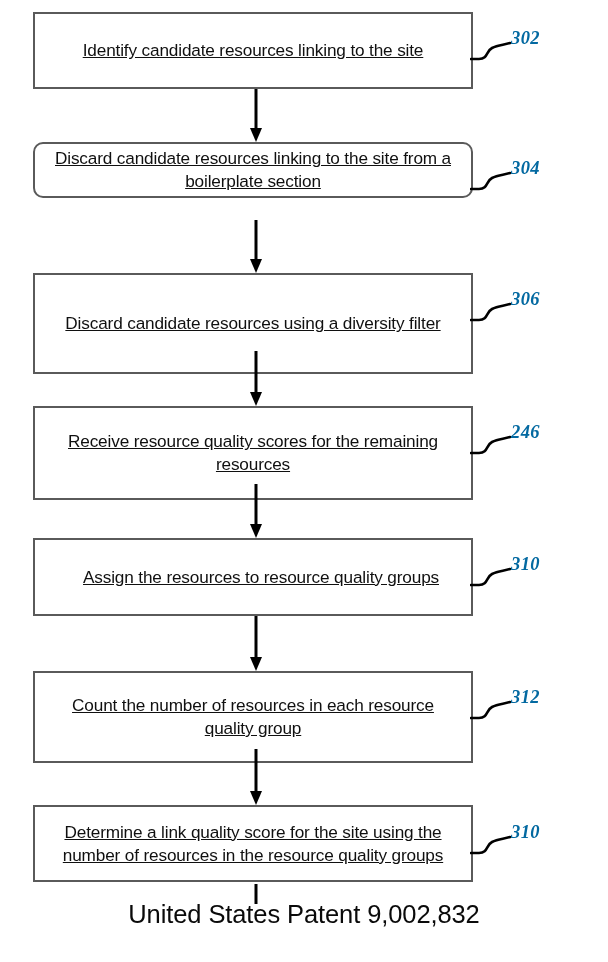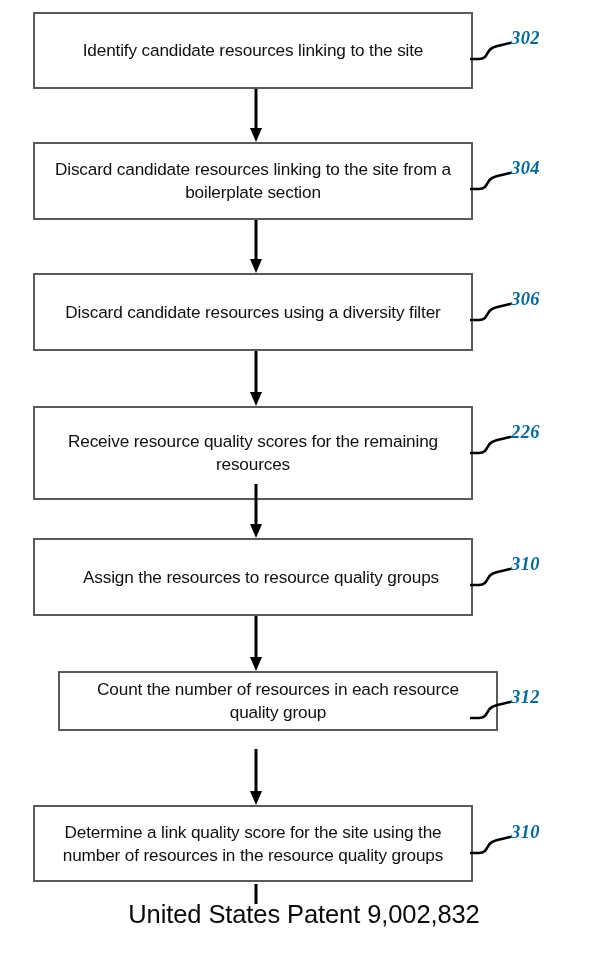--- a/index.html
+++ b/index.html
@@ -36,20 +36,21 @@
     text-align: center;
   }
   .flow-box-label {
     display: block;
     width: 398px;
     font-size: 17.2px;
     line-height: 1.32;
     color: #101010;
     letter-spacing: -0.15px;
     font-weight: 400;
+    text-decoration: underline;
   }
 
   
   .connector {
     position: absolute;
     left: 247px;
     width: 18px;
   }
   .connector svg { display: block; }
 
@@ -93,33 +94,33 @@
 </style>
 </head>
 <body>
 
 <div id="figure">
 
   <div id="boxes-layer">
       <div class="flow-box" style="top: 12px; height: 77px;">
         <span class="flow-box-label">Identify candidate resources linking to the site</span>
       </div>
-      <div class="flow-box" style="top: 142px; height: 78px;">
+      <div class="flow-box" style="top: 142px; height: 56px; border-radius: 10px;">
         <span class="flow-box-label">Discard candidate resources linking to the site from a boilerplate section</span>
       </div>
-      <div class="flow-box" style="top: 273px; height: 78px;">
+      <div class="flow-box" style="top: 273px; height: 101px;">
         <span class="flow-box-label">Discard candidate resources using a diversity filter</span>
       </div>
       <div class="flow-box" style="top: 406px; height: 94px;">
         <span class="flow-box-label">Receive resource quality scores for the remaining resources</span>
       </div>
       <div class="flow-box" style="top: 538px; height: 78px; padding-left: 16px;">
         <span class="flow-box-label">Assign the resources to resource quality groups</span>
       </div>
-      <div class="flow-box" style="top: 671px; height: 60px; margin-left: 25px;">
+      <div class="flow-box" style="top: 671px; height: 92px;">
         <span class="flow-box-label">Count the number of resources in each resource quality group</span>
       </div>
       <div class="flow-box" style="top: 805px; height: 77px;">
         <span class="flow-box-label">Determine a link quality score for the site using the number of resources in the resource quality groups</span>
       </div>
     </div>
 
   <div id="connectors-layer">
       <div class="connector" style="top: 89px; height: 53px;">
         <svg width="18" height="53" viewBox="0 0 18 53">
@@ -180,21 +181,21 @@
       <div class="ref-group" style="top: 282px; text-align: right;">
         <svg class="ref-leader" width="52" height="54" viewBox="0 0 52 54">
           <path d="M 1 38 L 9 38 C 18 38 16 30 22 27 C 28 24 34 24 40 22" fill="none" stroke="#000000" stroke-width="2.6" stroke-linecap="round"></path>
         </svg>
         <span class="ref-number">306</span>
       </div>
       <div class="ref-group" style="top: 415px;">
         <svg class="ref-leader" width="52" height="54" viewBox="0 0 52 54">
           <path d="M 1 38 L 9 38 C 18 38 16 30 22 27 C 28 24 34 24 40 22" fill="none" stroke="#000000" stroke-width="2.6" stroke-linecap="round"></path>
         </svg>
-        <span class="ref-number">226</span>
+        <span class="ref-number">246</span>
       </div>
       <div class="ref-group" style="top: 547px;">
         <svg class="ref-leader" width="52" height="54" viewBox="0 0 52 54">
           <path d="M 1 38 L 9 38 C 18 38 16 30 22 27 C 28 24 34 24 40 22" fill="none" stroke="#000000" stroke-width="2.6" stroke-linecap="round"></path>
         </svg>
         <span class="ref-number">310</span>
       </div>
       <div class="ref-group" style="top: 680px;">
         <svg class="ref-leader" width="52" height="54" viewBox="0 0 52 54">
           <path d="M 1 38 L 9 38 C 18 38 16 30 22 27 C 28 24 34 24 40 22" fill="none" stroke="#000000" stroke-width="2.6" stroke-linecap="round"></path>

